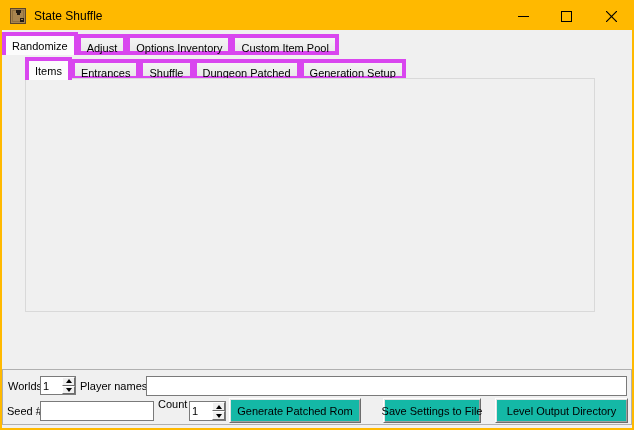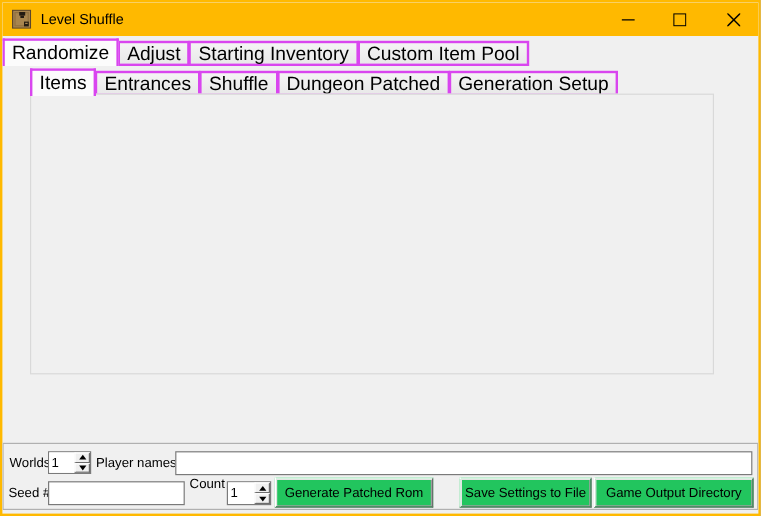--- a/index.html
+++ b/index.html
@@ -16,21 +16,21 @@
   .title-text{margin-left:8px;font-size:12px;color:#000;}
   .cap-btn{position:absolute;top:0;height:28px;width:45px;display:flex;align-items:center;justify-content:center;}
   .cap-min{right:86px;} .cap-max{right:43px;} .cap-close{right:-2px;width:45px;}
   
   .tabrow{display:flex;align-items:flex-end;}
   .tabrow1{left:0;top:30px;}
   .tabrow2{left:23px;top:55px;}
   .tab{
     height:21px;line-height:20px;padding:0 6px;box-sizing:border-box;
     background:linear-gradient(#f4f4f4,#e9e9e9);
-    border:2px solid #d946ef;margin-right:-1px;font-size:16px;white-space:nowrap;
+    border:4px solid #d946ef;margin-right:-1px;font-size:11px;white-space:nowrap;
   }
   .tab.selected{
     background:#fcfcfc;height:23px;line-height:21px;border-bottom:none;
     position:relative;z-index:3;
   }
   
   .pane-frame{left:23px;top:76px;width:570px;height:234px;border:1px solid #d9d9d9;box-sizing:border-box;background:#f0f0f0;z-index:1;}
   
   .chk-row{position:absolute;left:28px;display:flex;align-items:center;}
   .chk-box{width:13px;height:13px;background:#fff;border:1px solid #7a7a7a;box-sizing:border-box;flex:none;}
@@ -60,21 +60,21 @@
   .spin{display:flex;box-sizing:border-box;border:1px solid #7a7a7a;background:#fff;}
   .spin .entry{border:none;flex:1;min-width:0;padding:0 2px;}
   .spin-arrows{width:13px;display:flex;flex-direction:column;flex:none;}
   .spin-arrow{
     flex:1;display:flex;align-items:center;justify-content:center;background:#f0f0f0;
     border:1px solid;border-color:#ffffff #6d6d6d #6d6d6d #ffffff;box-sizing:border-box;
   }
   .tri-up{width:0;height:0;border-left:3px solid transparent;border-right:3px solid transparent;border-bottom:4px solid #000;}
   .tri-down{width:0;height:0;border-left:3px solid transparent;border-right:3px solid transparent;border-top:4px solid #000;}
   .push-btn{
-    height:25px;box-sizing:border-box;background:#22c55e;
+    height:25px;box-sizing:border-box;background:#14b8a6;
     border:1px solid;border-color:#ffffff #6d6d6d #6d6d6d #ffffff;
     box-shadow:inset 1px 1px 0 #e3e3e3, inset -1px -1px 0 #a0a0a0;
     display:flex;align-items:center;justify-content:center;white-space:nowrap;
   }
 </style>
 </head>
 <body>
 
 <div class="window">
 
@@ -82,21 +82,21 @@
     <svg class="app-icon" viewBox="0 0 16 16">
       <rect x="0" y="0" width="16" height="16" fill="#5c462a"></rect>
       <rect x="1" y="1" width="14" height="14" fill="#a8854f"></rect>
       <rect x="2" y="2" width="12" height="12" fill="#91713f"></rect>
       <rect x="3" y="3" width="10" height="10" fill="#a8854f"></rect>
       <rect x="6" y="2" width="5" height="3" fill="#241c12"></rect>
       <rect x="7" y="5" width="3" height="2" fill="#241c12"></rect>
       <rect x="10" y="10" width="4" height="4" fill="#241c12"></rect>
       <rect x="11" y="11" width="2" height="1" fill="#a8854f"></rect>
     </svg>
-    <span class="title-text">Level Shuffle</span>
+    <span class="title-text">State Shuffle</span>
   </div>
   <div class="cap-btn cap-min">
     <svg width="11" height="11">
         <line x1="0" y1="5.5" x2="11" y2="5.5" stroke="#000" stroke-width="1"></line>
       </svg>
   </div>
   <div class="cap-btn cap-max">
     <svg width="11" height="11">
         <rect x="0.5" y="0.5" width="10" height="10" fill="none" stroke="#000" stroke-width="1"></rect>
       </svg>
@@ -104,21 +104,21 @@
   <div class="cap-btn cap-close">
     <svg width="11" height="11">
         <line x1="0" y1="0" x2="11" y2="11" stroke="#000" stroke-width="1.2"></line>
         <line x1="11" y1="0" x2="0" y2="11" stroke="#000" stroke-width="1.2"></line>
       </svg>
   </div>
 
   <div class="abs tabrow tabrow1">
     <div class="tab selected">Randomize</div>
     <div class="tab">Adjust</div>
-    <div class="tab">Starting Inventory</div>
+    <div class="tab">Options Inventory</div>
     <div class="tab">Custom Item Pool</div>
   </div>
 
   <div class="abs tabrow tabrow2">
     <div class="tab selected">Items</div>
     <div class="tab">Entrances</div>
     <div class="tab">Shuffle</div>
     <div class="tab">Dungeon Patched</div>
     <div class="tab">Generation Setup</div>
   </div>
@@ -231,16 +231,16 @@
     <div class="spin-arrows">
       <div class="spin-arrow">
           <span class="tri-up"></span>
         </div>
       <div class="spin-arrow">
           <span class="tri-down"></span>
         </div>
     </div>
   </div>
   <div class="abs push-btn" style="left:227px;top:396px;width:132px;">Generate Patched Rom</div>
-  <div class="abs push-btn" style="left:381px;top:396px;width:110px;">Save Settings to File</div>
-  <div class="abs push-btn" style="left:493px;top:396px;width:133px;">Game Output Directory</div>
+  <div class="abs push-btn" style="left:381px;top:396px;width:98px;">Save Settings to File</div>
+  <div class="abs push-btn" style="left:493px;top:396px;width:133px;">Level Output Directory</div>
 
 </div>
 
 </body></html>

